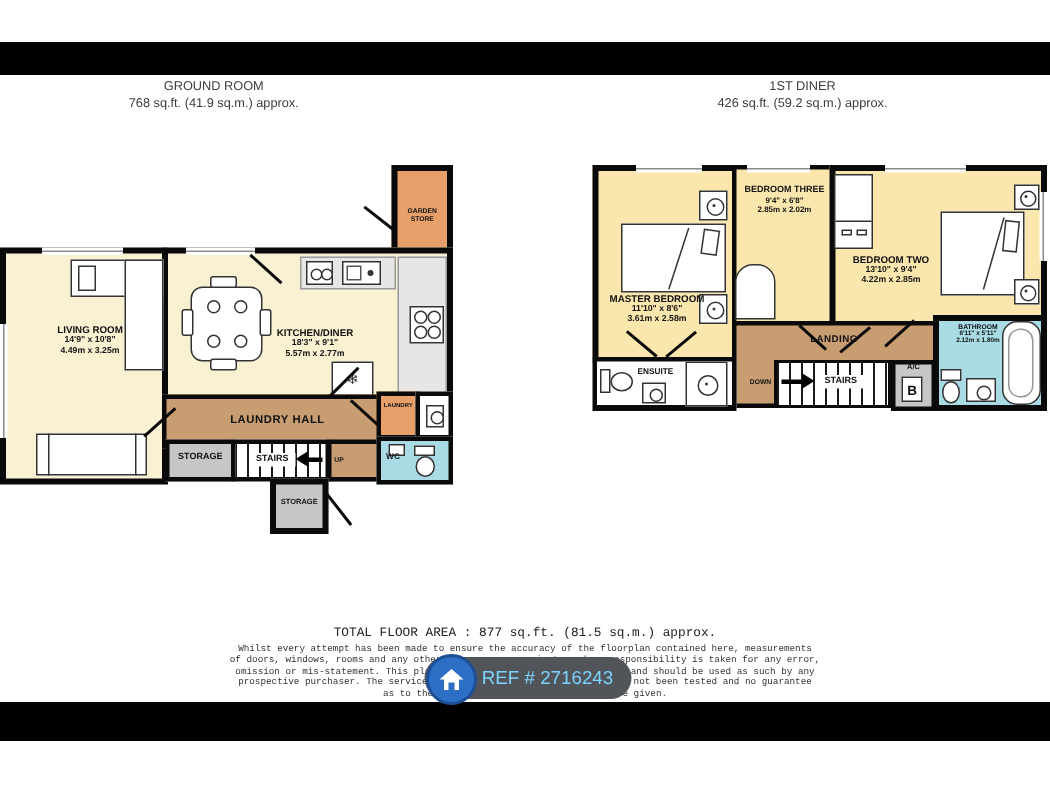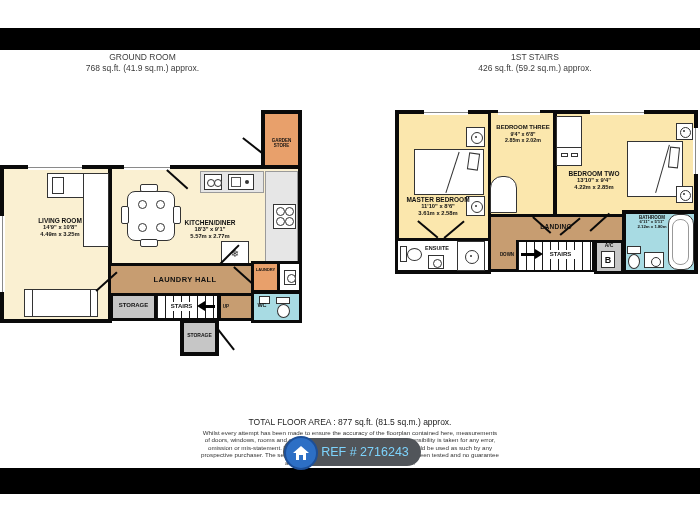--- a/index.html
+++ b/index.html
@@ -26,40 +26,40 @@
   .doorline{position:absolute;height:1.6px;background:#0a0a0a;transform-origin:left center;}
   .treads{background-color:#fff;background-image:repeating-linear-gradient(to right,#1a1a1a 0 1.2px,transparent 1.2px 8px);}
   .stairlbl{position:absolute;background:#fff;font-weight:bold;font-size:6px;text-align:center;line-height:9px;}
   .arrow-shaft{position:absolute;background:#000;height:3px;}
   .arrow-head-left{position:absolute;width:0;height:0;border-top:5px solid transparent;border-bottom:5px solid transparent;border-right:8px solid #000;}
   .arrow-head-right{position:absolute;width:0;height:0;border-top:5px solid transparent;border-bottom:5px solid transparent;border-left:8px solid #000;}
   .lampcircle{position:absolute;border:1px solid #333;border-radius:50%;background:#fff;}
   .dot{position:absolute;background:#333;border-radius:50%;}
   .bar{position:absolute;left:0;width:700px;background:#000;}
   .floorhdr{position:absolute;text-align:center;color:#3c3c3c;font-size:8.5px;line-height:11px;}
-  .footer-small{position:absolute;text-align:center;color:#333;}
+  .footer-small{position:absolute;text-align:center;color:#333;font-family:Liberation Mono, monospace;}
   #refbadge{position:absolute;left:283px;top:438px;width:112px;height:28px;background:#51555a;border-radius:14px;z-index:30;
             color:#7dd3fc;font-size:12.5px;font-weight:normal;line-height:28px;text-align:center;padding-left:26px;}
   #refcircle{position:absolute;left:284px;top:436px;width:30px;height:30px;border-radius:50%;background:#2d6fc5;
              border:2px solid #1d4f97;z-index:31;display:flex;align-items:center;justify-content:center;}
 </style>
 </head>
 <body>
 
 <div id="stage">
 
   <div class="bar" style="top:28px;height:22px;"></div>
   <div class="bar" style="top:468px;height:26px;"></div>
 
   <div class="floorhdr" style="left:20px;top:52px;width:245px;">
     <div>GROUND ROOM</div>
     <div>768 sq.ft. (41.9 sq.m.) approx.</div>
   </div>
   <div class="floorhdr" style="left:410px;top:52px;width:250px;">
-    <div>1ST STAIRS</div>
+    <div>1ST DINER</div>
     <div>426 sq.ft. (59.2 sq.m.) approx.</div>
   </div>
 
   <div>
 
     <div class="room orange wall4" style="left:261px;top:110px;width:41px;height:60px;">
       <div class="lbl tiny" style="left:0;top:24px;width:33px;">GARDEN STORE</div>
     </div>
     <div class="doorline" style="left:243px;top:137px;width:25px;transform:rotate(38deg);"></div>
 

